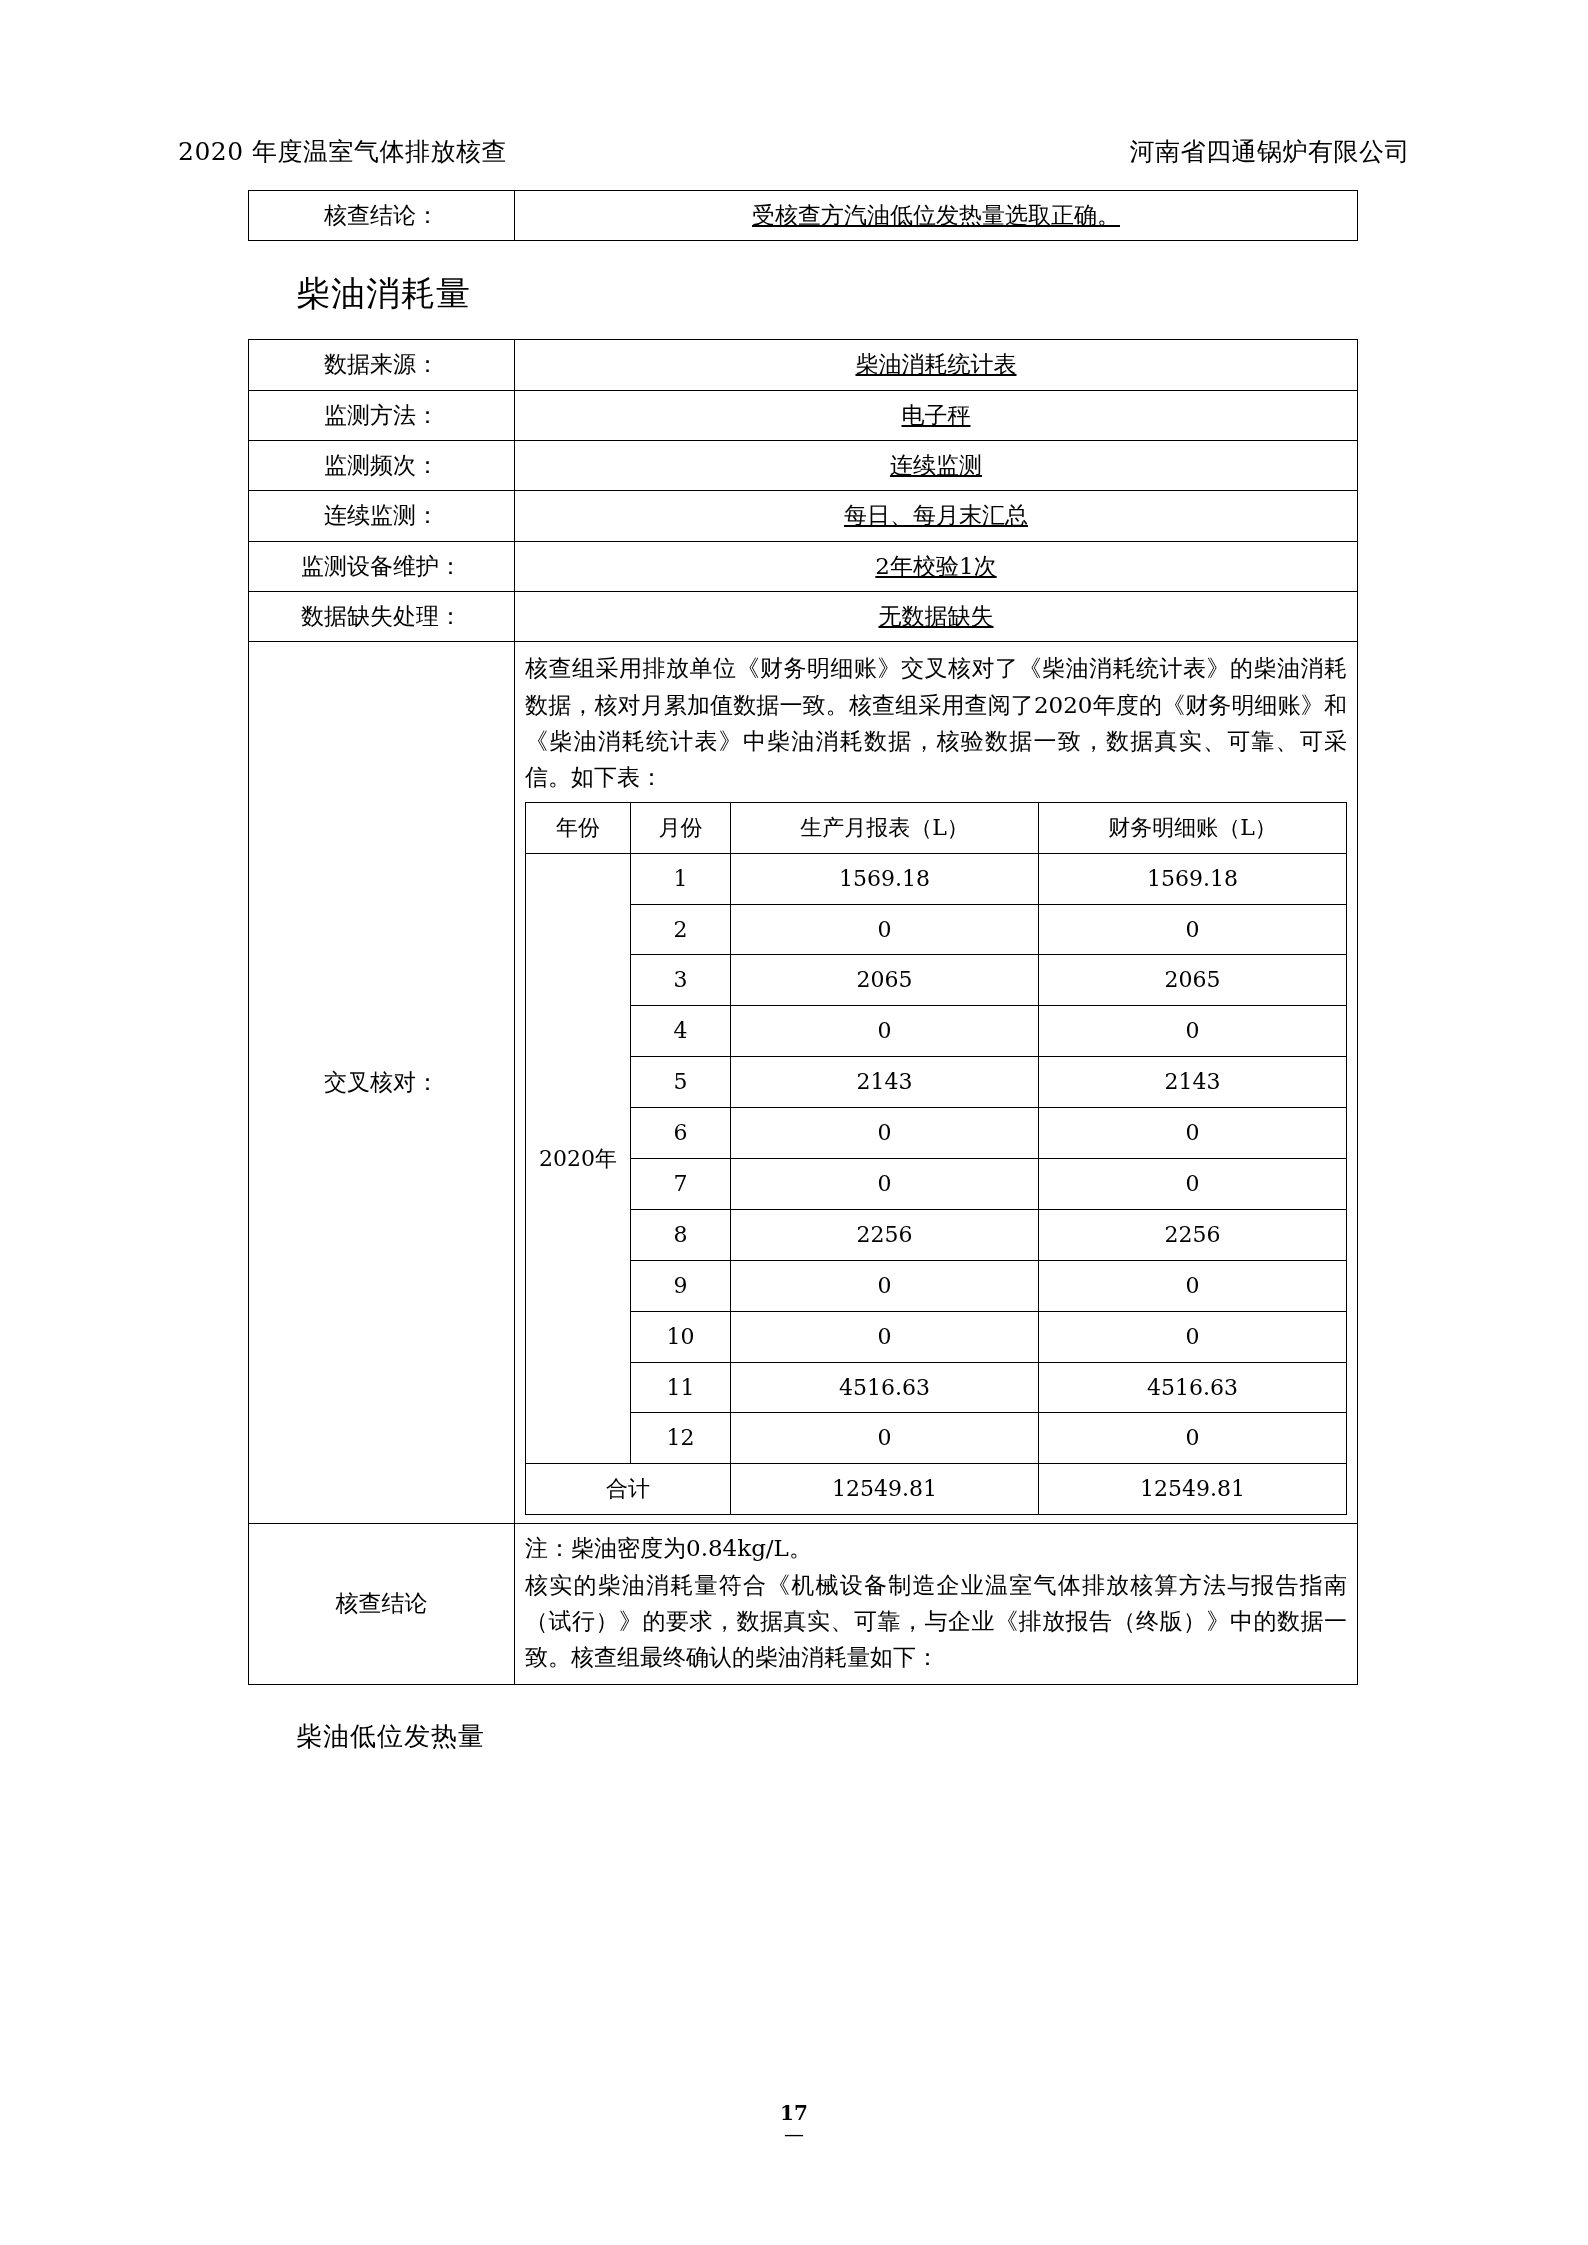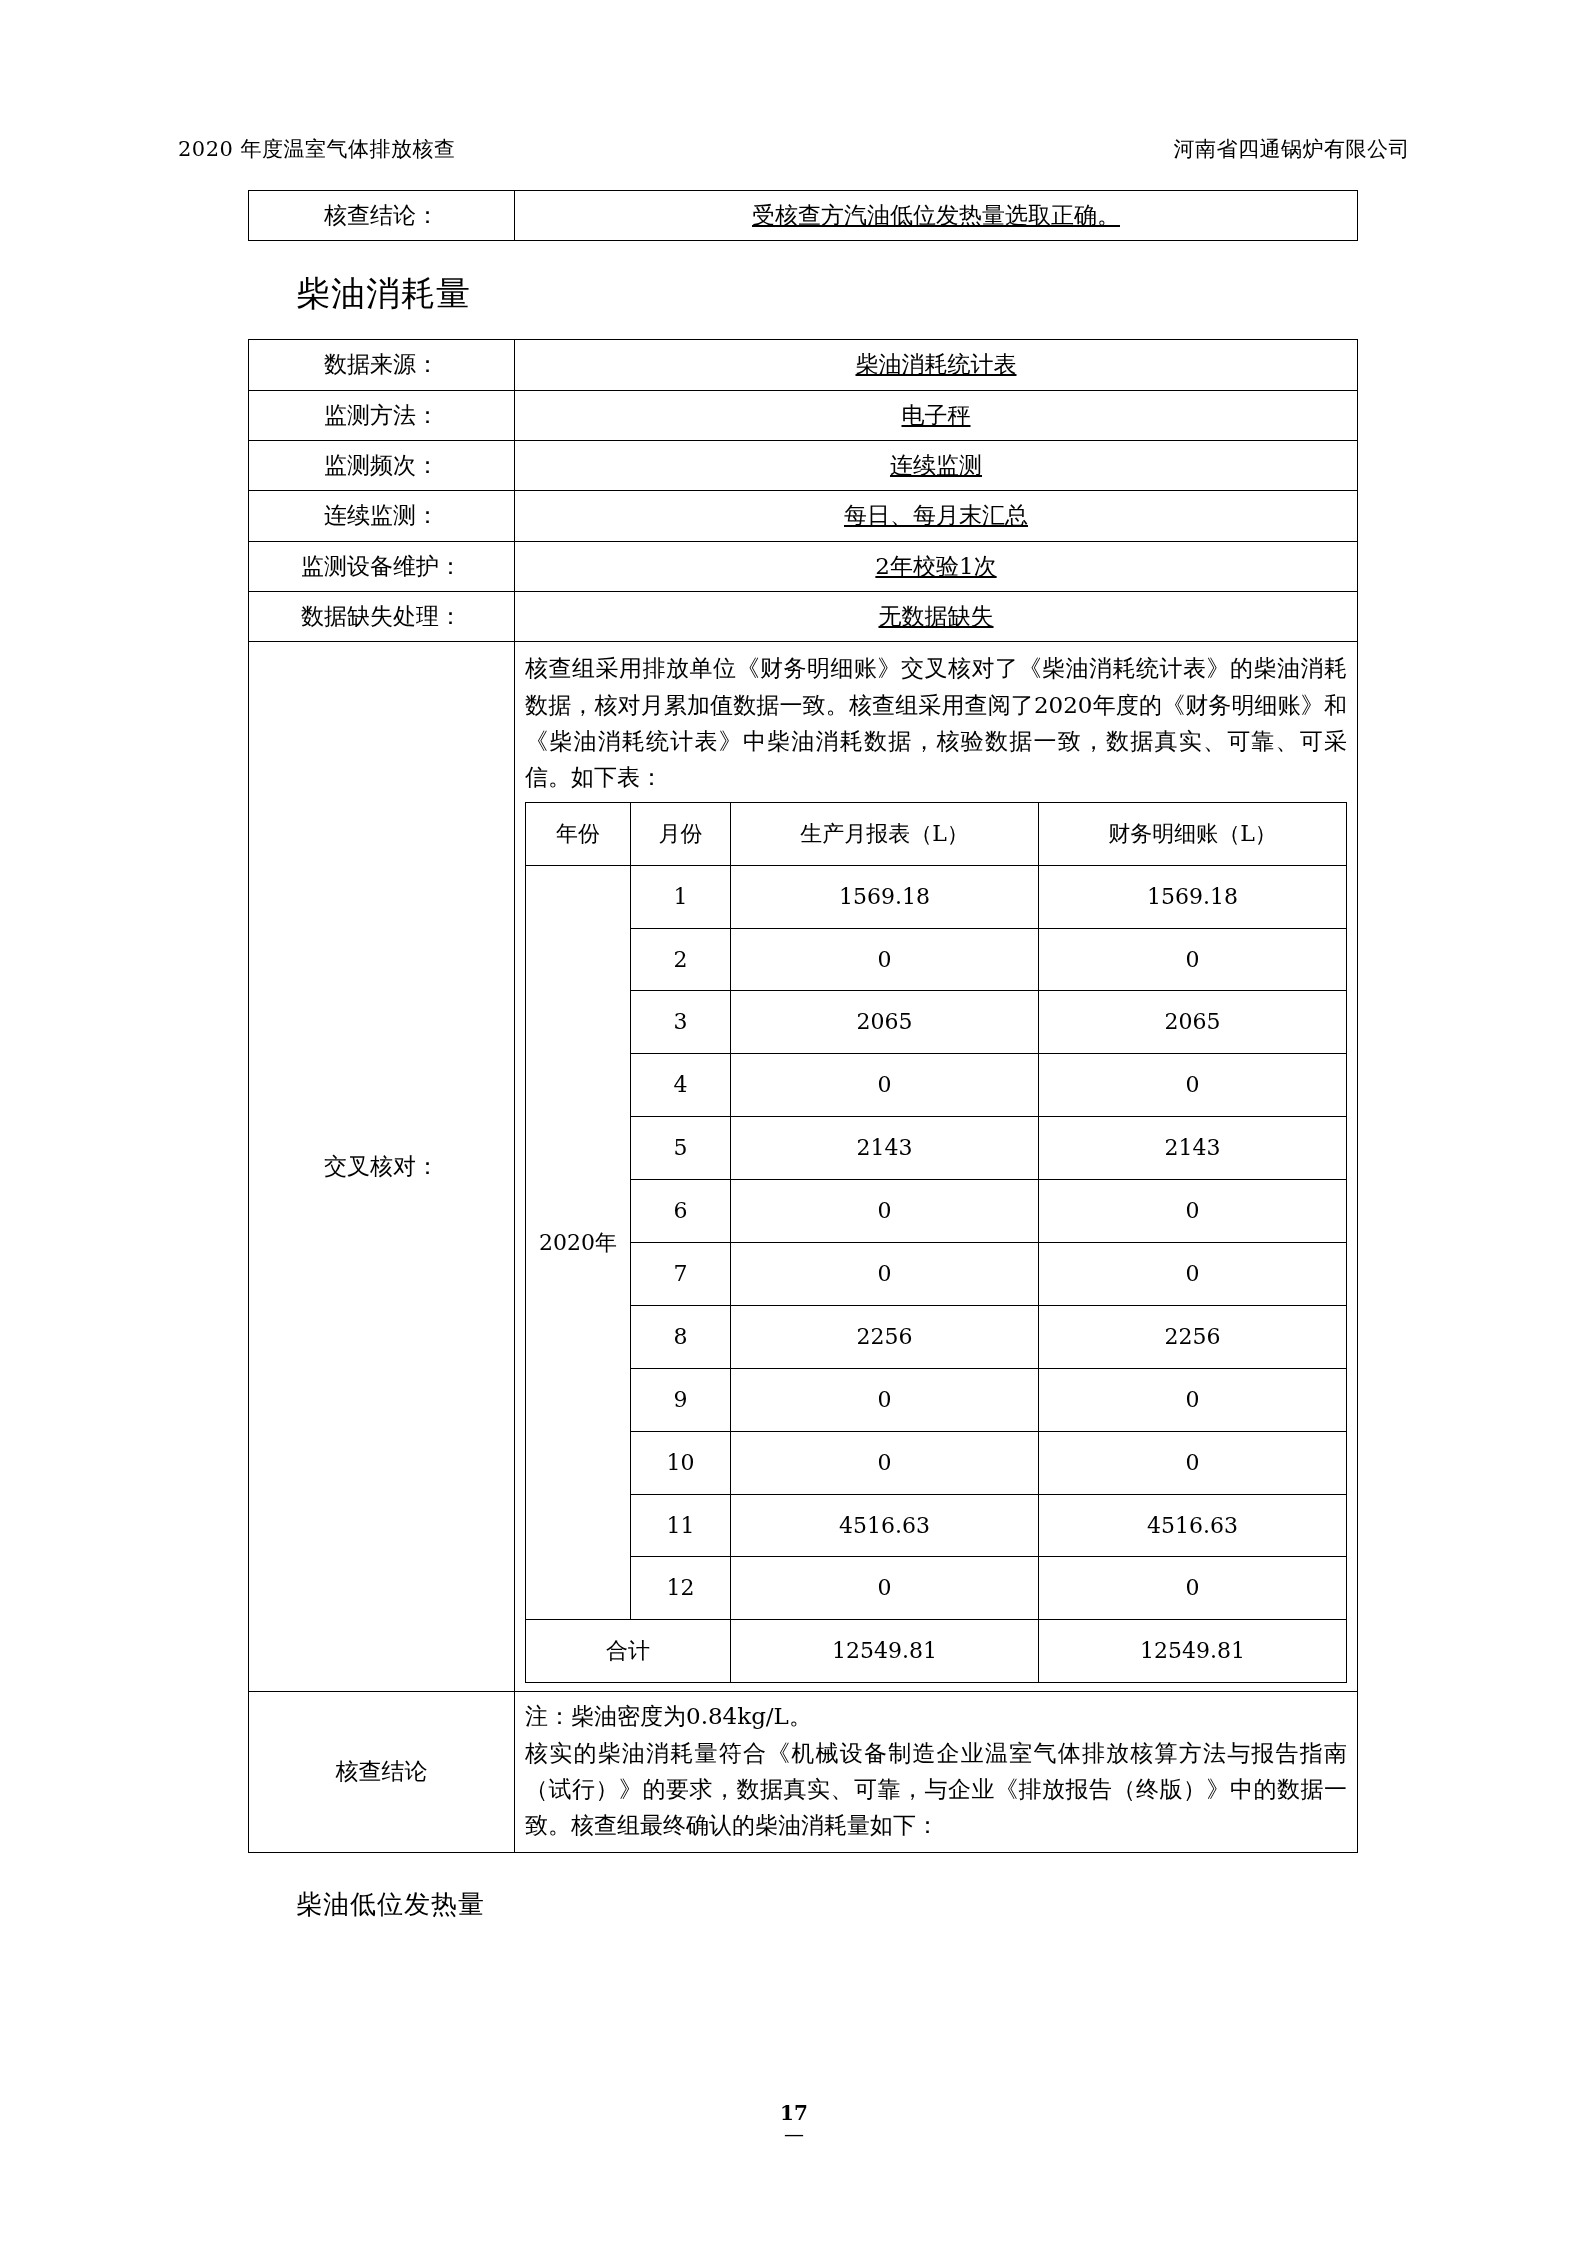--- a/index.html
+++ b/index.html
@@ -21,21 +21,21 @@
     box-sizing: border-box;
     padding: 0;
   }
   .header {
     position: absolute;
     top: 135px;
     left: 178px;
     right: 178px;
     display: flex;
     justify-content: space-between;
-    font-size: 21px;
+    font-size: 25px;
     font-family: "DejaVu Serif", serif;
     letter-spacing: 0.5px;
   }
   .header-left, .header-right {
     white-space: nowrap;
   }
   .content {
     position: absolute;
     top: 190px;
     left: 248px;
@@ -78,21 +78,21 @@
   .inner-table {
     width: 100%;
     margin-top: 6px;
     border-collapse: collapse;
     table-layout: fixed;
   }
   .inner-table td {
     border: 1.2px solid #000000;
     text-align: center;
     font-size: 22px;
-    padding: 15px 2px;
+    padding: 9px 2px;
     font-family: "DejaVu Serif", serif;
   }
   .inner-table td.year-col { width: 100px; }
   .inner-table td.month-col { width: 95px; }
   .cc-label {
     text-align: center;
     vertical-align: middle;
   }
   .concl-label {
     text-align: center;

